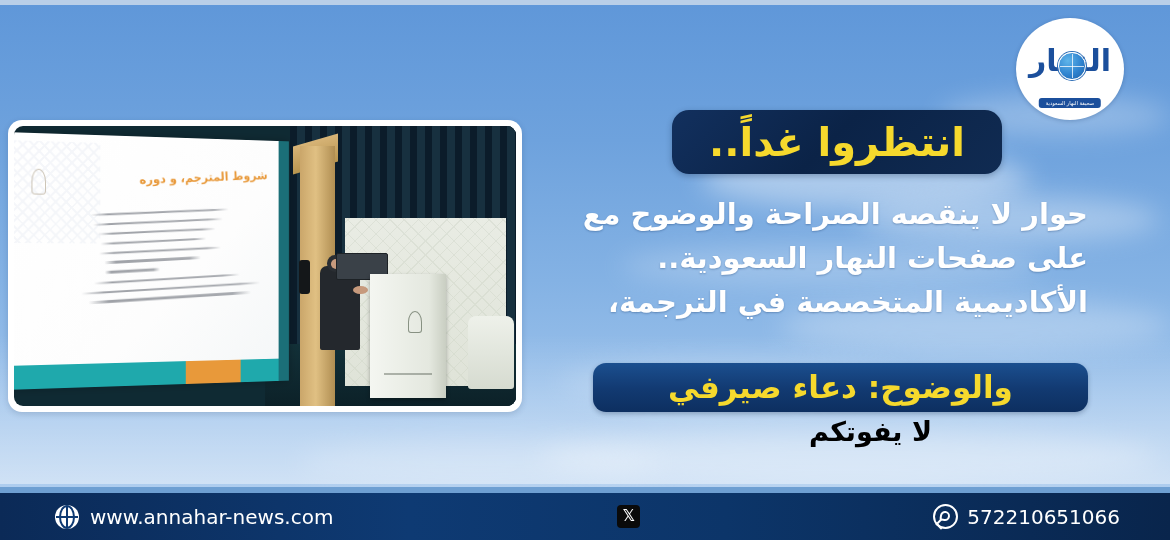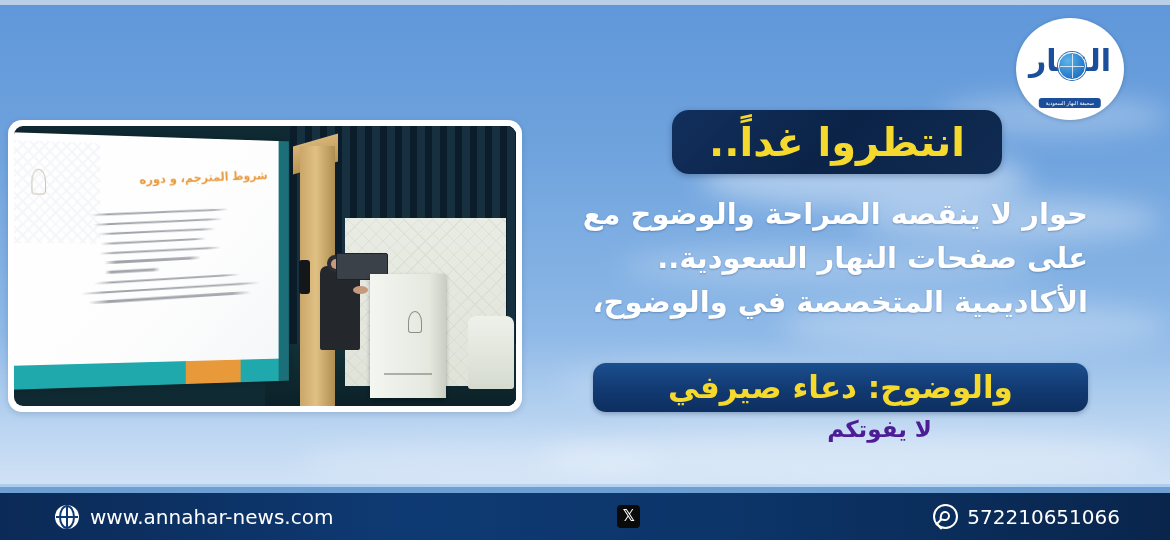--- a/index.html
+++ b/index.html
@@ -227,21 +227,21 @@
     background:linear-gradient(180deg,#1b4f8f 0%,#123a72 52%,#0d2f60 100%);
     display:flex;align-items:center;justify-content:center;
     box-shadow:0 2px 5px rgba(10,30,60,.28);
   }
   .name-badge span{
     color:#f6d92d;font-size:31px;font-weight:bold;direction:rtl;
     line-height:1;white-space:nowrap;
   }
   .kicker{
     position:absolute;right:238px;top:418px;
-    color:#4c1d95;font-size:23px;font-weight:bold;direction:rtl;
+    color:#000000;font-size:27px;font-weight:bold;direction:rtl;
     line-height:1;white-space:nowrap;
   }
 
   
   .footer-top{position:absolute;left:0;top:487px;width:100%;height:6px;background:#6e9fd2;}
   .footer{
     position:absolute;left:0;top:493px;width:100%;height:47px;
     background:linear-gradient(90deg,#0b2a57 0%,#0e3a73 35%,#0c3569 62%,#09254c 100%);
     display:flex;align-items:center;
   }
@@ -356,21 +356,21 @@
     </div>
   </div>
 
   <div class="headline-badge">
     <span>انتظروا غداً..</span>
   </div>
 
   <div class="lede">
     <div>حوار لا ينقصه الصراحة والوضوح مع</div>
     <div>على صفحات النهار السعودية..</div>
-    <div>الأكاديمية المتخصصة في والوضوح،</div>
+    <div>الأكاديمية المتخصصة في الترجمة،</div>
   </div>
 
   <div class="name-badge">
     <span>والوضوح: دعاء صيرفي</span>
   </div>
 
   <div class="kicker">لا يفوتكم</div>
 
   <div class="footer-top"></div>
   <div class="footer">

